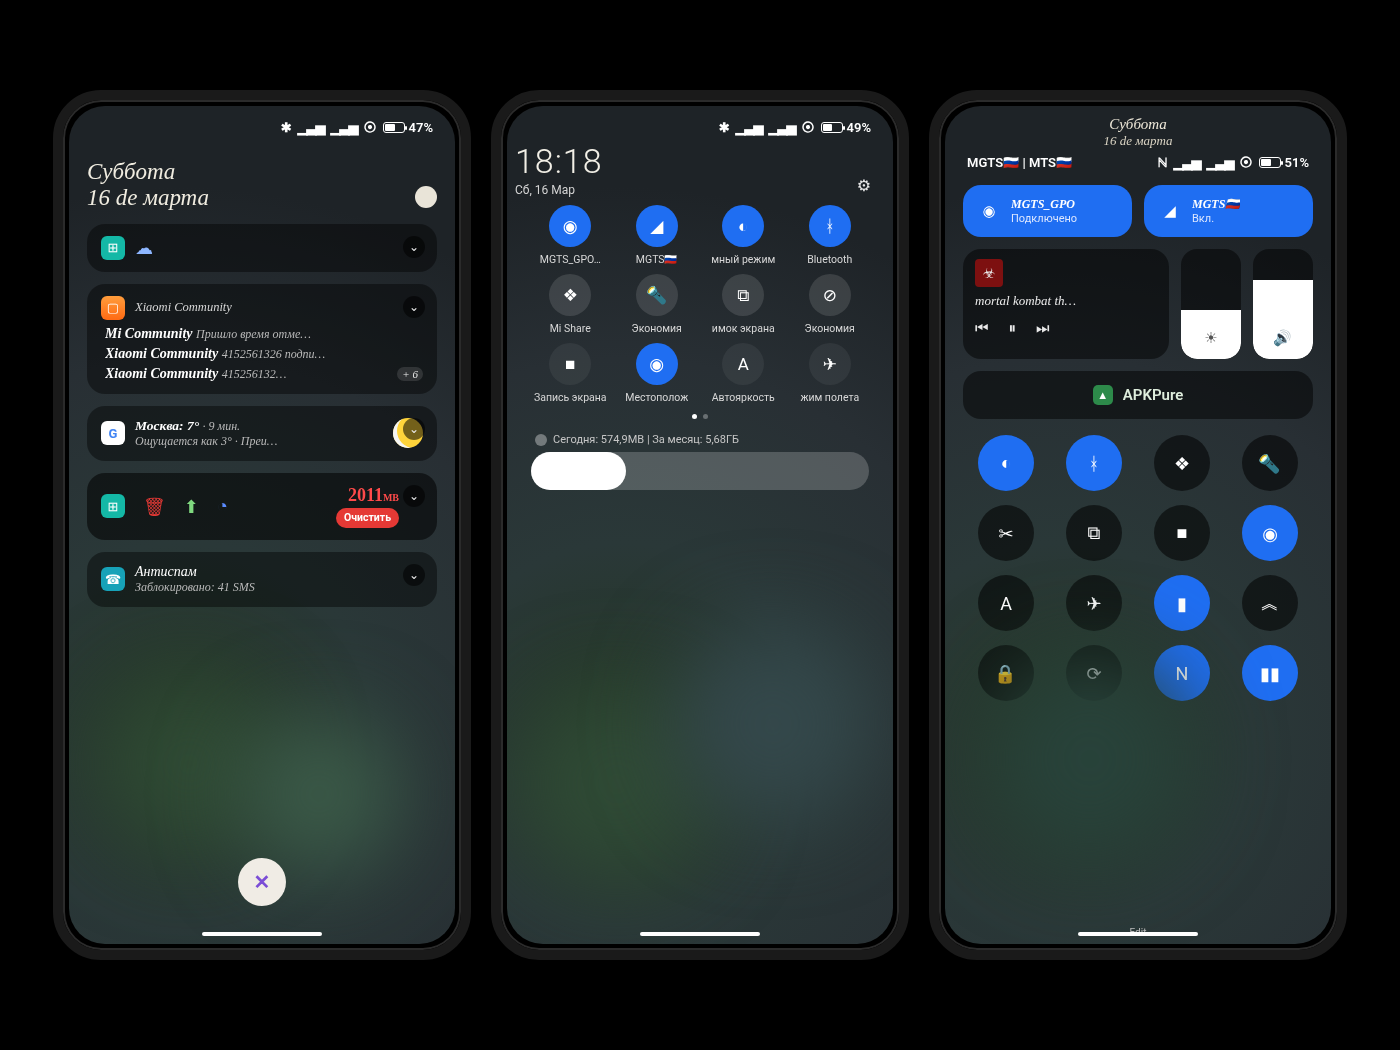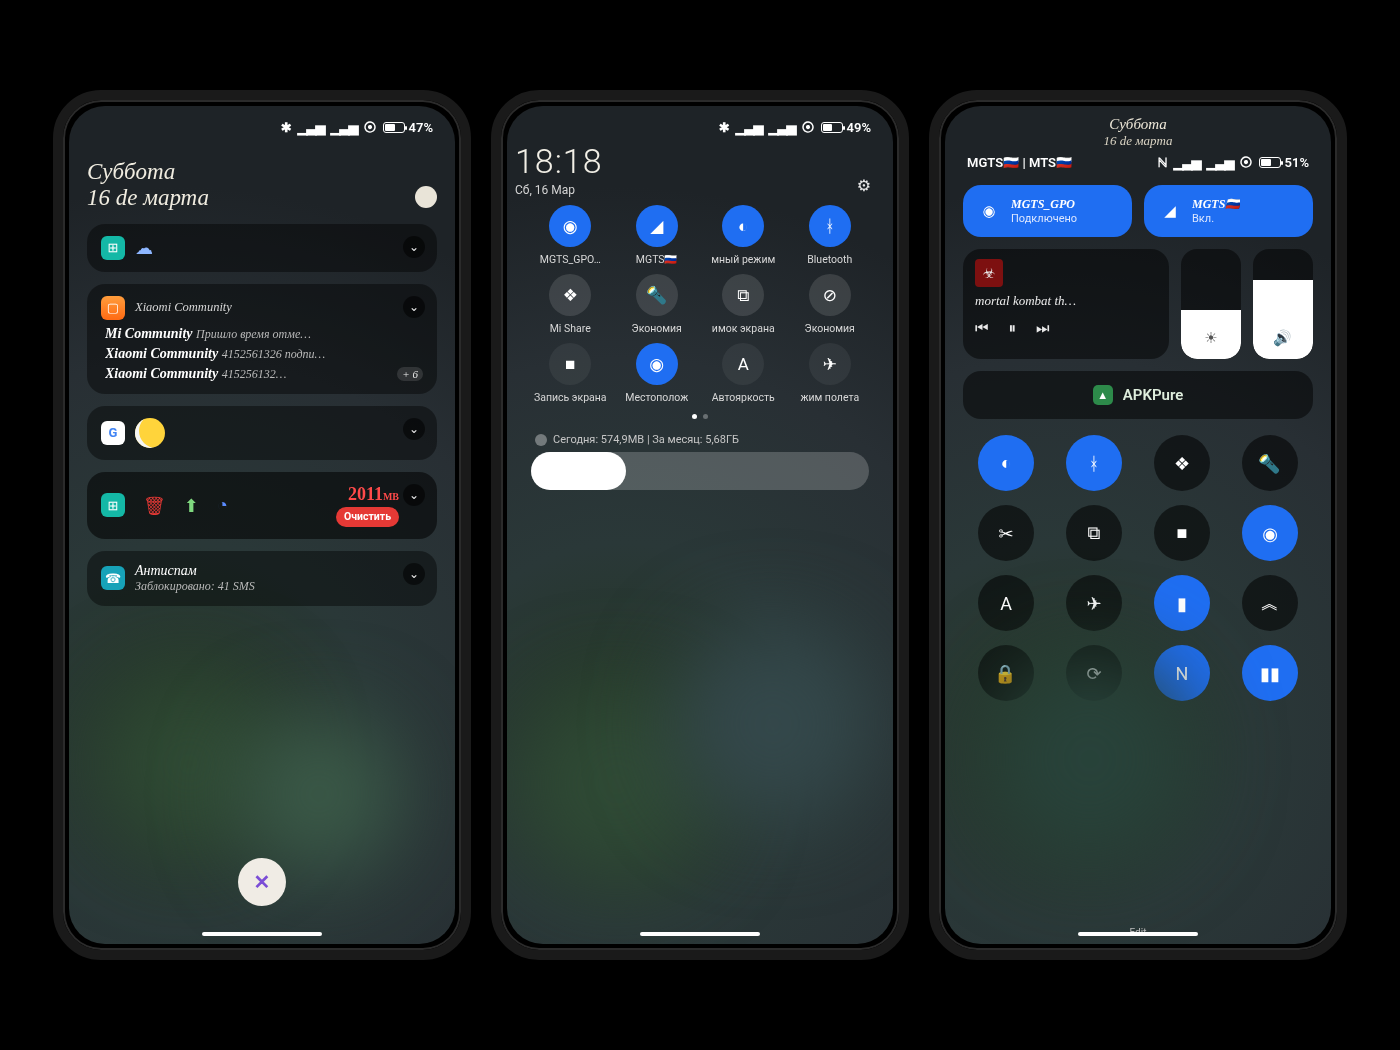--- a/index.html
+++ b/index.html
@@ -117,20 +117,28 @@
             <span class="sub">415256132…</span>
           </span>
           <span class="countpill">+ 6</span>
         </div>
       </div>
 
       <div class="card">
         <div class="chev">⌄</div>
         <div class="row">
           <span class="appicon" style="background:#fff;color:#4285f4;font-weight:700">G</span>
+          <div style="flex:1;min-width:0">
+            <div class="serif" style="font-size:13.5px;color:#fff">
+              <b>Москва: 7°</b>
+              <span class="sub"> · </span>
+              <span class="sub">9 мин.</span>
+            </div>
+            <div class="sub serif">Ощущается как 3° · Преи…</div>
+          </div>
           <span style="width:30px;height:30px;border-radius:50%;background:#ffd43b;box-shadow:6px -2px 0 -2px #f5f5f5 inset"></span>
         </div>
       </div>
 
       <div class="card" style="background:rgba(0,0,0,.55)">
         <div class="chev">⌄</div>
         <div class="row" style="gap:18px">
           <span class="appicon" style="background:#14b8a6;color:#fff">⊞</span>
           <span style="color:#e53935;font-size:18px">🗑</span>
           <span style="color:#7fd97f;font-size:18px">⬆</span>

